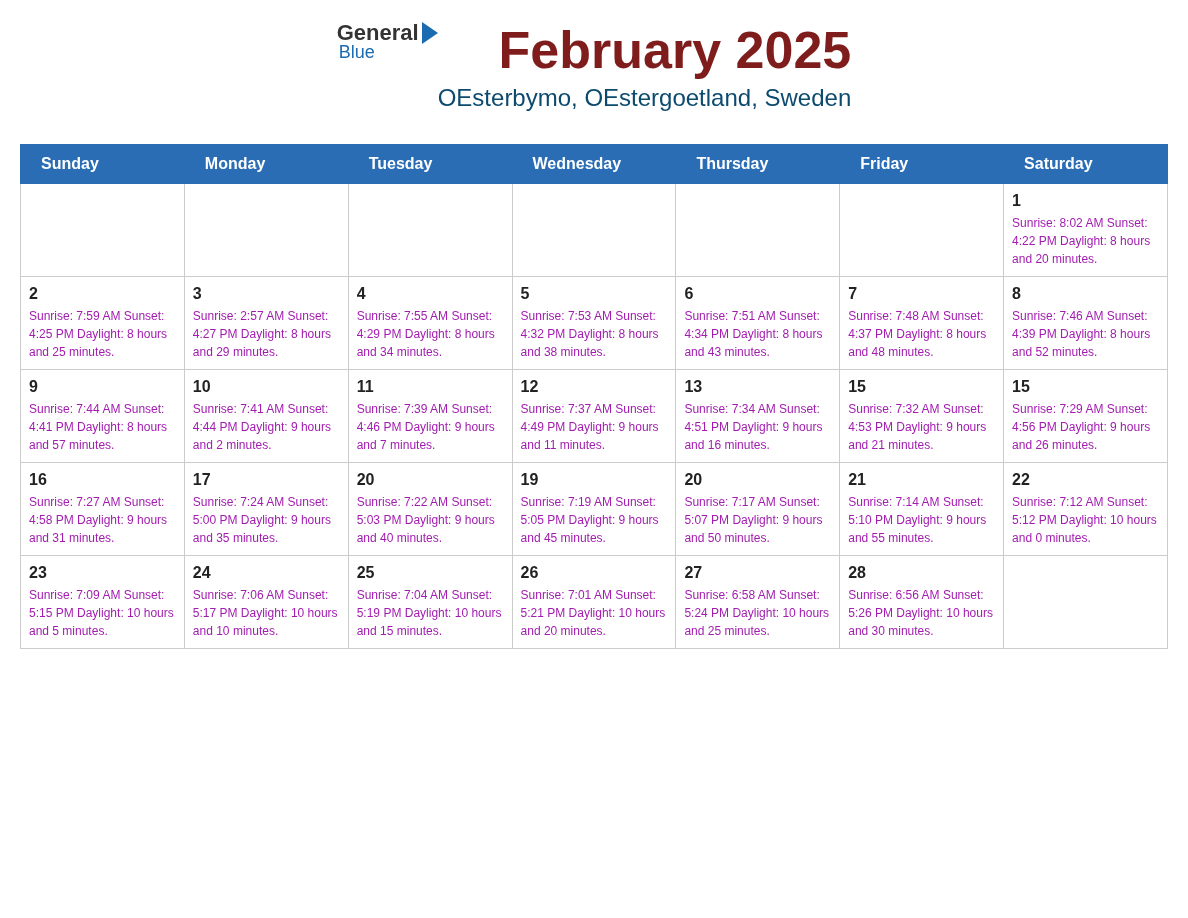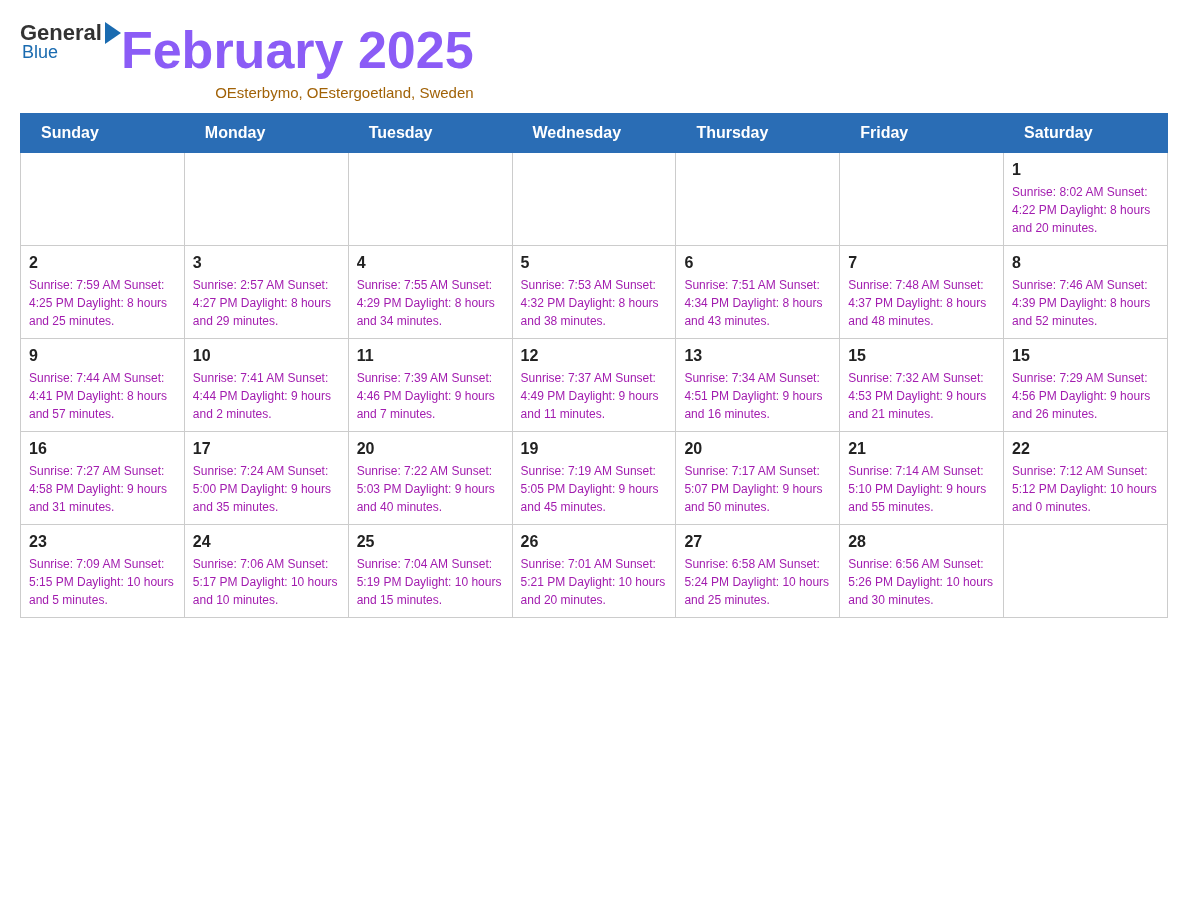--- a/index.html
+++ b/index.html
@@ -1,20 +1,20 @@
 <!DOCTYPE html>
 <html><head>
   <meta charset="utf-8">
   <style>
     * { box-sizing: border-box; margin: 0; padding: 0; }
     body { font-family: Arial, sans-serif; background: #fff; padding: 20px; }
-    .header { display: flex; justify-content: flex-start; align-items: flex-start; margin-bottom: 12px; }
+    .header { display: flex; justify-content: center; align-items: flex-start; margin-bottom: 32px; }
     .title-block { text-align: right; }
-    .month-title { font-size: 52px; font-weight: bold; color: #8b5cf6; }
-    .location { font-size: 15px; color: #a16207; margin-top: 4px; }
+    .month-title { font-size: 52px; font-weight: bold; color: #7f1d1d; }
+    .location { font-size: 24px; color: #0c4a6e; margin-top: 4px; }
     .calendar { width: 100%; border-collapse: collapse; border: 1px solid #aaa; }
     .calendar th { background-color: #2a6db5; color: #fff; padding: 10px 20px; text-align: left; font-size: 16px; border: 1px solid #2a6db5; }
     .calendar td { vertical-align: top; padding: 8px; border: 1px solid #ccc; width: 14.28%; min-height: 100px; font-size: 13px; color: #333; }
     .day-num { font-size: 16px; font-weight: bold; margin-bottom: 4px; color: #222; }
     .day-info { font-size: 12px; line-height: 1.5; color: #a21caf; }
     .logo-container { display: flex; flex-direction: column; align-items: flex-start; }
     .logo-line { display: flex; align-items: center; }
     .logo-black { color: #333; font-size: 22px; font-weight: bold; }
     .logo-triangle { display: inline-block; width: 0; height: 0; border-top: 11px solid transparent; border-bottom: 11px solid transparent; border-left: 16px solid #1a6bb0; margin-left: 3px; vertical-align: middle; }
     .logo-sub { color: #1a6bb0; font-size: 18px; font-weight: normal; margin-top: -4px; margin-left: 2px; }

